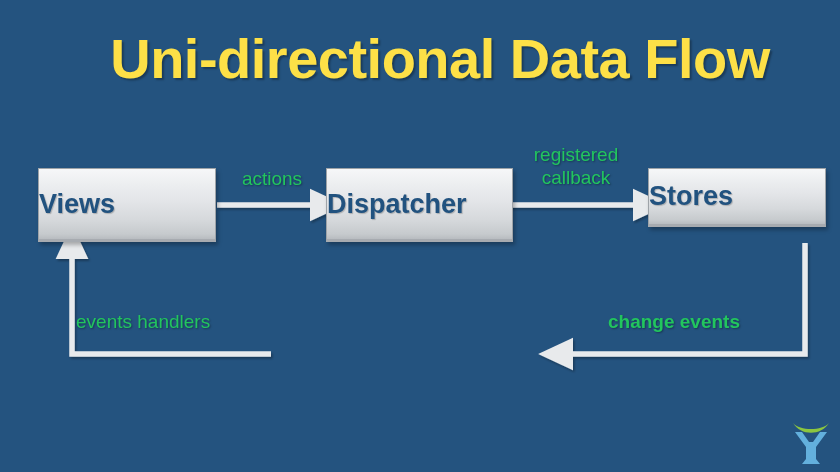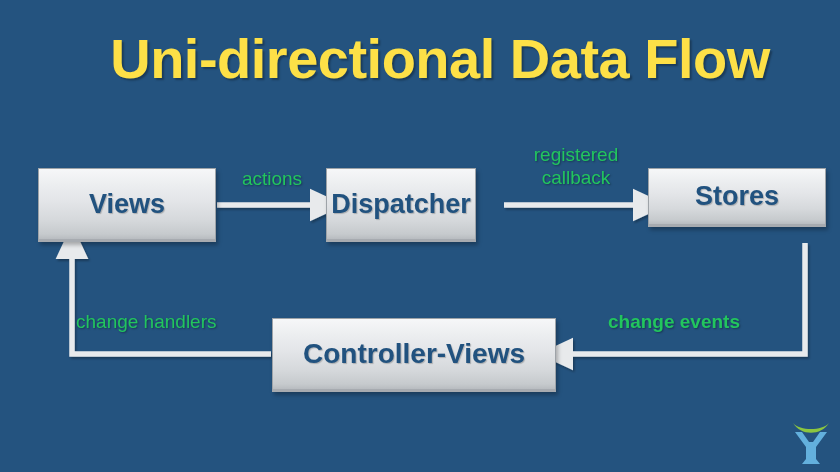--- a/index.html
+++ b/index.html
@@ -42,36 +42,36 @@
         #f6f7f8 0%,
         #eceef0 22%,
         #e3e5e8 46%,
         #d6d9dc 72%,
         #c6cacd 93%,
         #b8bcc0 100%);
     border: 1px solid #9ea3a8;
     border-bottom: 3px solid #a7abb0;
     display: flex;
     align-items: center;
-    justify-content: center;
+    justify-content: flex-start;
     box-shadow: 2px 3px 4px rgba(0,0,0,0.28);
     z-index: 5;
   }
   .node-label {
     color: #21527f;
     font-family: "Liberation Sans", sans-serif;
     font-weight: bold;
     font-size: 27px;
     letter-spacing: 0px;
     text-shadow: 1px 1px 1px rgba(0,0,0,0.22);
     white-space: nowrap;
   }
 
   #node-views        { left: 38px;  top: 168px; width: 178px; height: 74px; }
-  #node-dispatcher   { left: 326px; top: 168px; width: 150px; height: 74px; }
+  #node-dispatcher   { left: 326px; top: 168px; width: 187px; height: 74px; }
   #node-stores       { left: 648px; top: 168px; width: 178px; height: 59px; }
   #node-controller   { left: 272px; top: 318px; width: 284px; height: 74px; }
   #node-controller .node-label { font-size: 28px; }
 
   
   .edge-label {
     position: absolute;
     color: #22c55e;
     font-family: "Liberation Sans", sans-serif;
     font-size: 19px;
@@ -145,32 +145,29 @@
   </div>
 
   <div class="node" id="node-dispatcher">
     <span class="node-label">Dispatcher</span>
   </div>
 
   <div class="node" id="node-stores">
     <span class="node-label">Stores</span>
   </div>
 
-  <div class="node" id="node-controller">
-    <span class="node-label">Controller-Views</span>
-  </div>
 
   <div class="edge-label" id="label-actions">actions</div>
 
   <div class="edge-label" id="label-registered">registered
 callback</div>
 
   <div class="edge-label" id="label-change">change events</div>
 
-  <div class="edge-label" id="label-event">change handlers</div>
+  <div class="edge-label" id="label-event">events handlers</div>
 
   <svg id="logo" viewBox="0 0 44 46" xmlns="http://www.w3.org/2000/svg">
 
     <path d="M4 5 C 12 18, 32 18, 40 5 C 33 13, 11 13, 4 5 z" fill="#8cc63f"></path>
 
     <path d="M6 14 L13 14 L20 24 L24 24 L31 14 L38 14 L27 29 L27 41 L31 46 L13 46 L17 41 L17 29 z" fill="#63b0dd"></path>
   </svg>
 
 </div>
 

